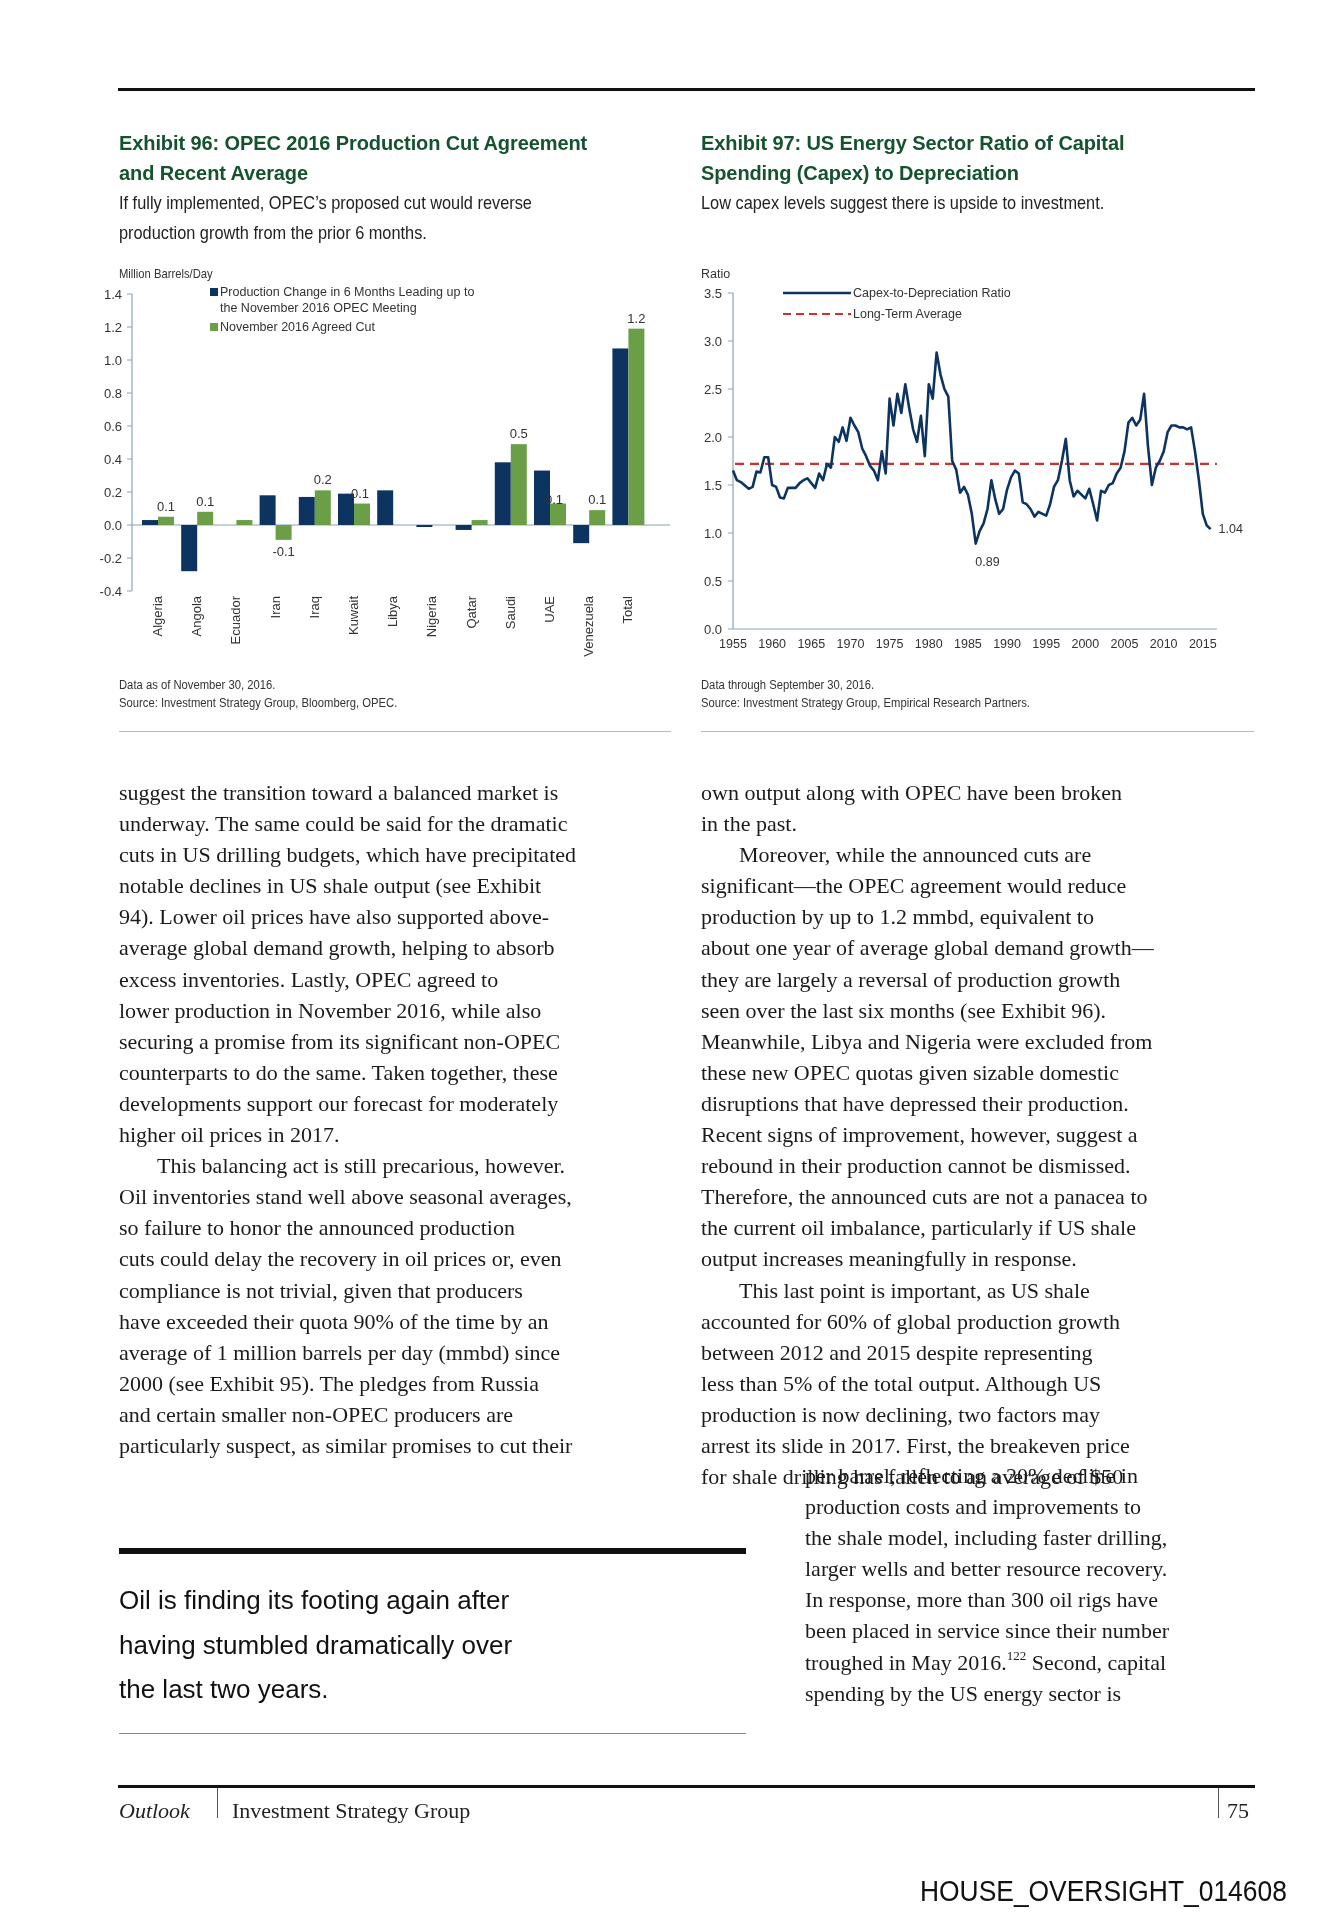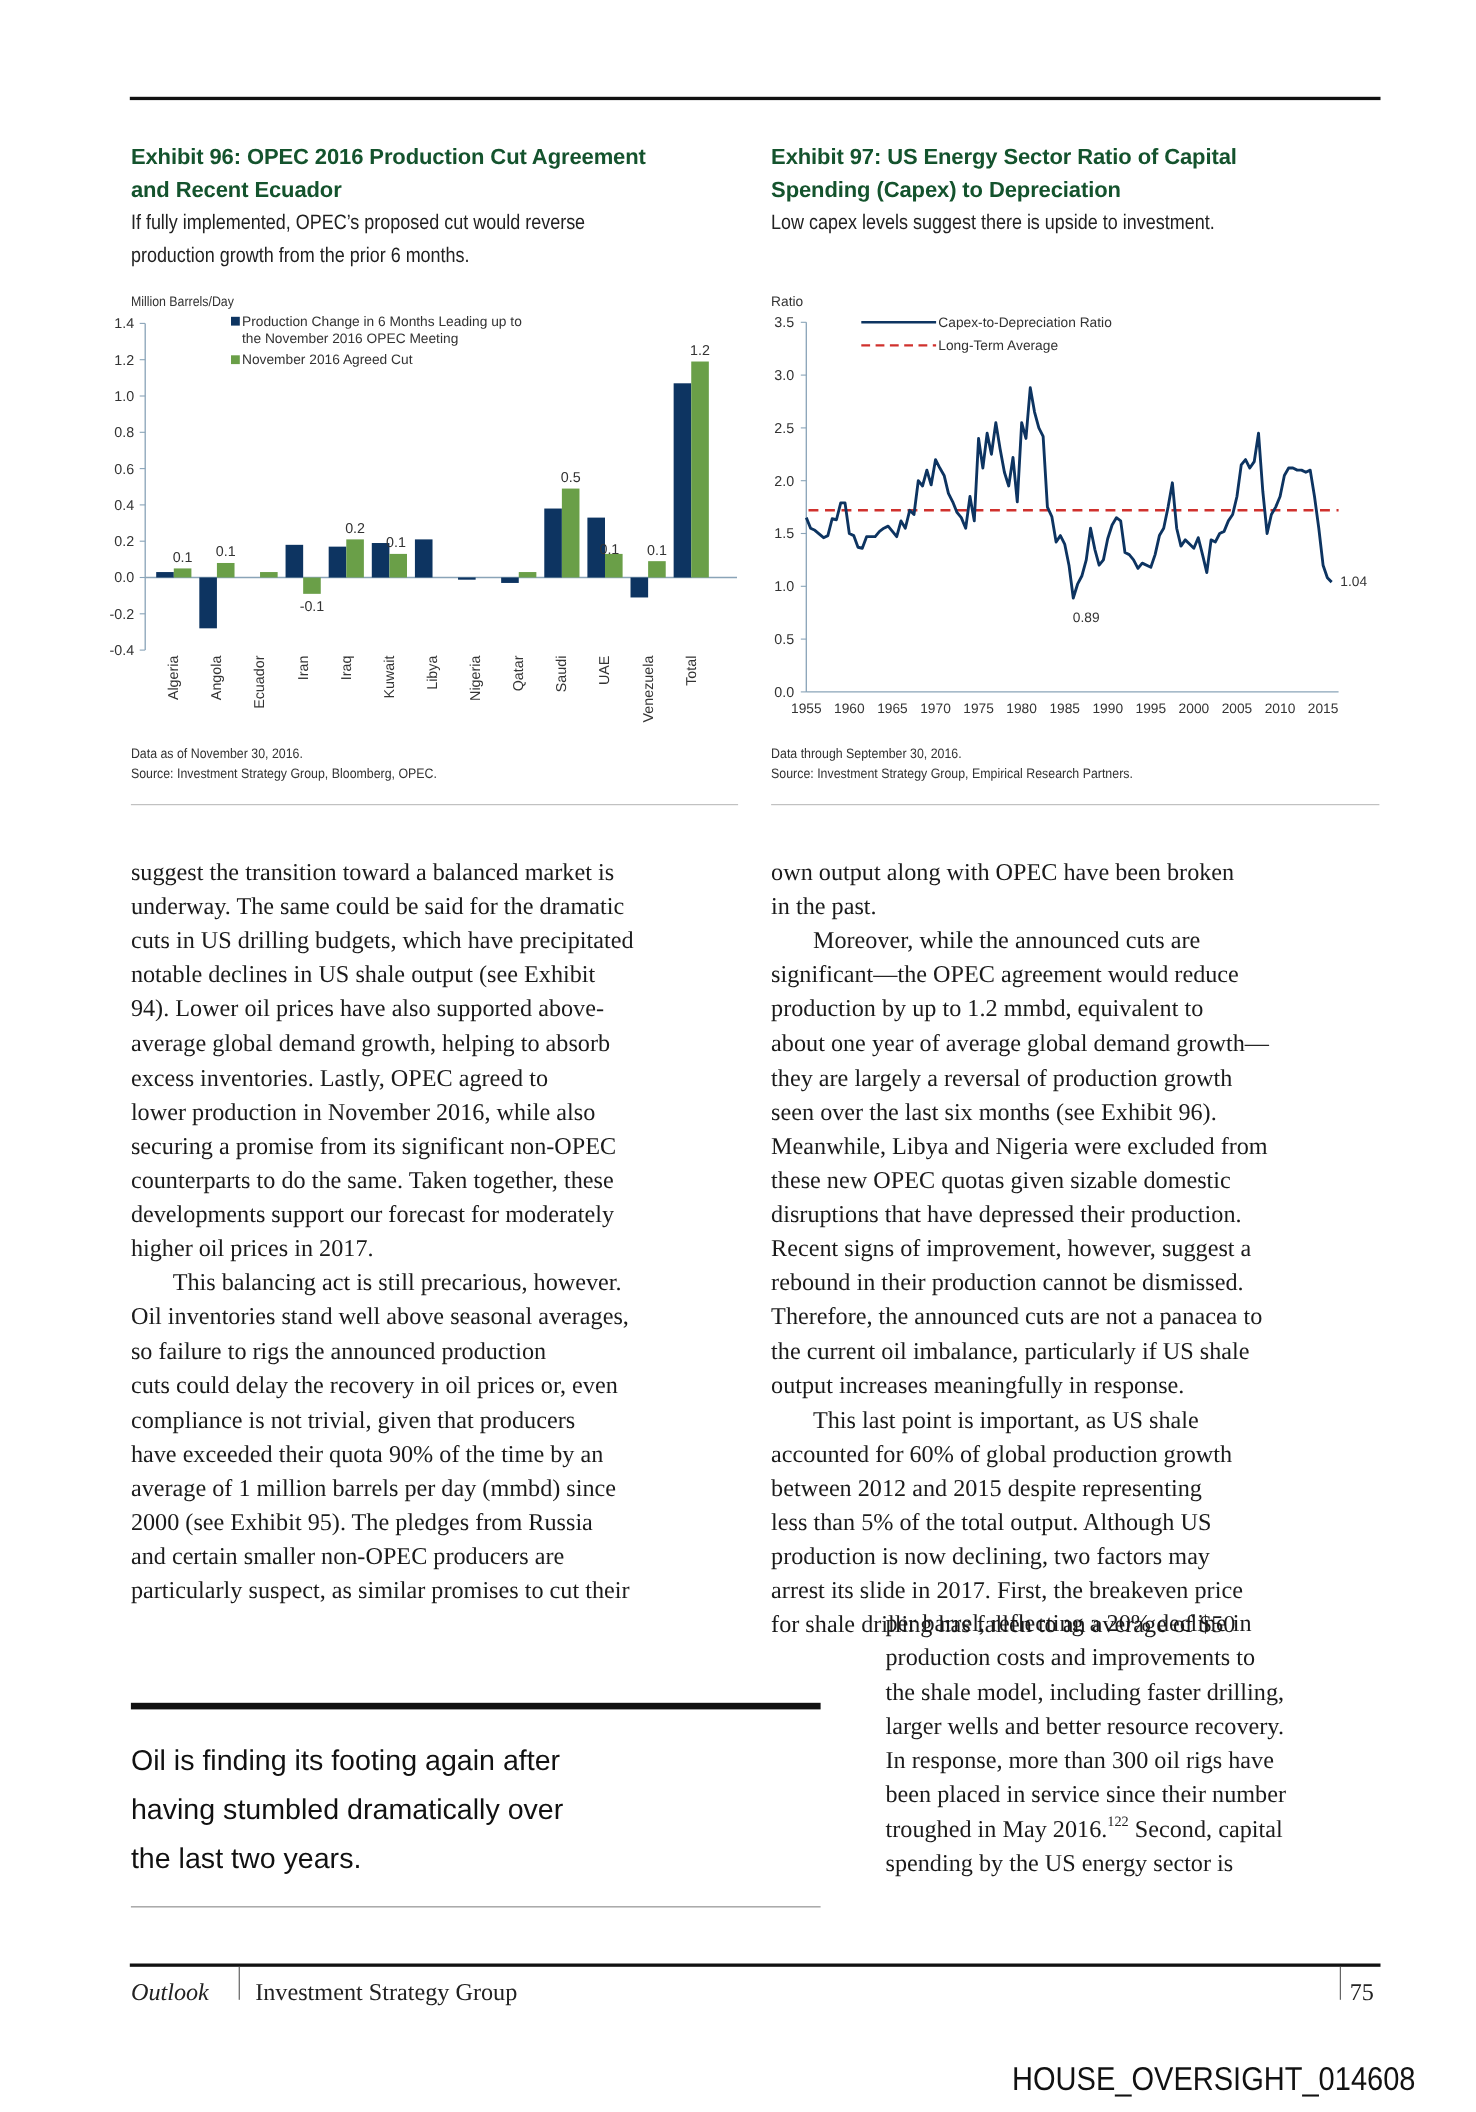--- a/index.html
+++ b/index.html
@@ -46,21 +46,21 @@
   .bates { position: absolute; left: 920px; top: 1874px; font-family: "Liberation Sans", sans-serif; font-size: 30px; color: #111; transform: scaleX(0.88); transform-origin: left; white-space: nowrap; }
 </style>
 </head>
 <body>
 
 <div class="rule-top"></div>
 
 <div class="exhibit left">
   <div class="ex-title">
     <div>Exhibit 96: OPEC 2016 Production Cut Agreement</div>
-    <div>and Recent Ecuador</div>
+    <div>and Recent Average</div>
   </div>
   <div class="ex-sub">
     <div>If fully implemented, OPEC’s proposed cut would reverse</div>
     <div>production growth from the prior 6 months.</div>
   </div>
 </div>
 
 <div class="exhibit right">
   <div class="ex-title">
     <div>Exhibit 97: US Energy Sector Ratio of Capital</div>
@@ -209,21 +209,21 @@
     <p>94). Lower oil prices have also supported above-</p>
     <p>average global demand growth, helping to absorb</p>
     <p>excess inventories. Lastly, OPEC agreed to</p>
     <p>lower production in November 2016, while also</p>
     <p>securing a promise from its significant non-OPEC</p>
     <p>counterparts to do the same. Taken together, these</p>
     <p>developments support our forecast for moderately</p>
     <p>higher oil prices in 2017.</p>
     <p class="indent">This balancing act is still precarious, however.</p>
     <p>Oil inventories stand well above seasonal averages,</p>
-    <p>so failure to rigs the announced production</p>
+    <p>so failure to honor the announced production</p>
     <p>cuts could delay the recovery in oil prices or, even</p>
     <p>compliance is not trivial, given that producers</p>
     <p>have exceeded their quota 90% of the time by an</p>
     <p>average of 1 million barrels per day (mmbd) since</p>
     <p>2000 (see Exhibit 95). The pledges from Russia</p>
     <p>and certain smaller non-OPEC producers are</p>
     <p>particularly suspect, as similar promises to cut their</p>
   </div>
 <div class="body-col col-right" id="col-right">
     <p>own output along with OPEC have been broken</p>

